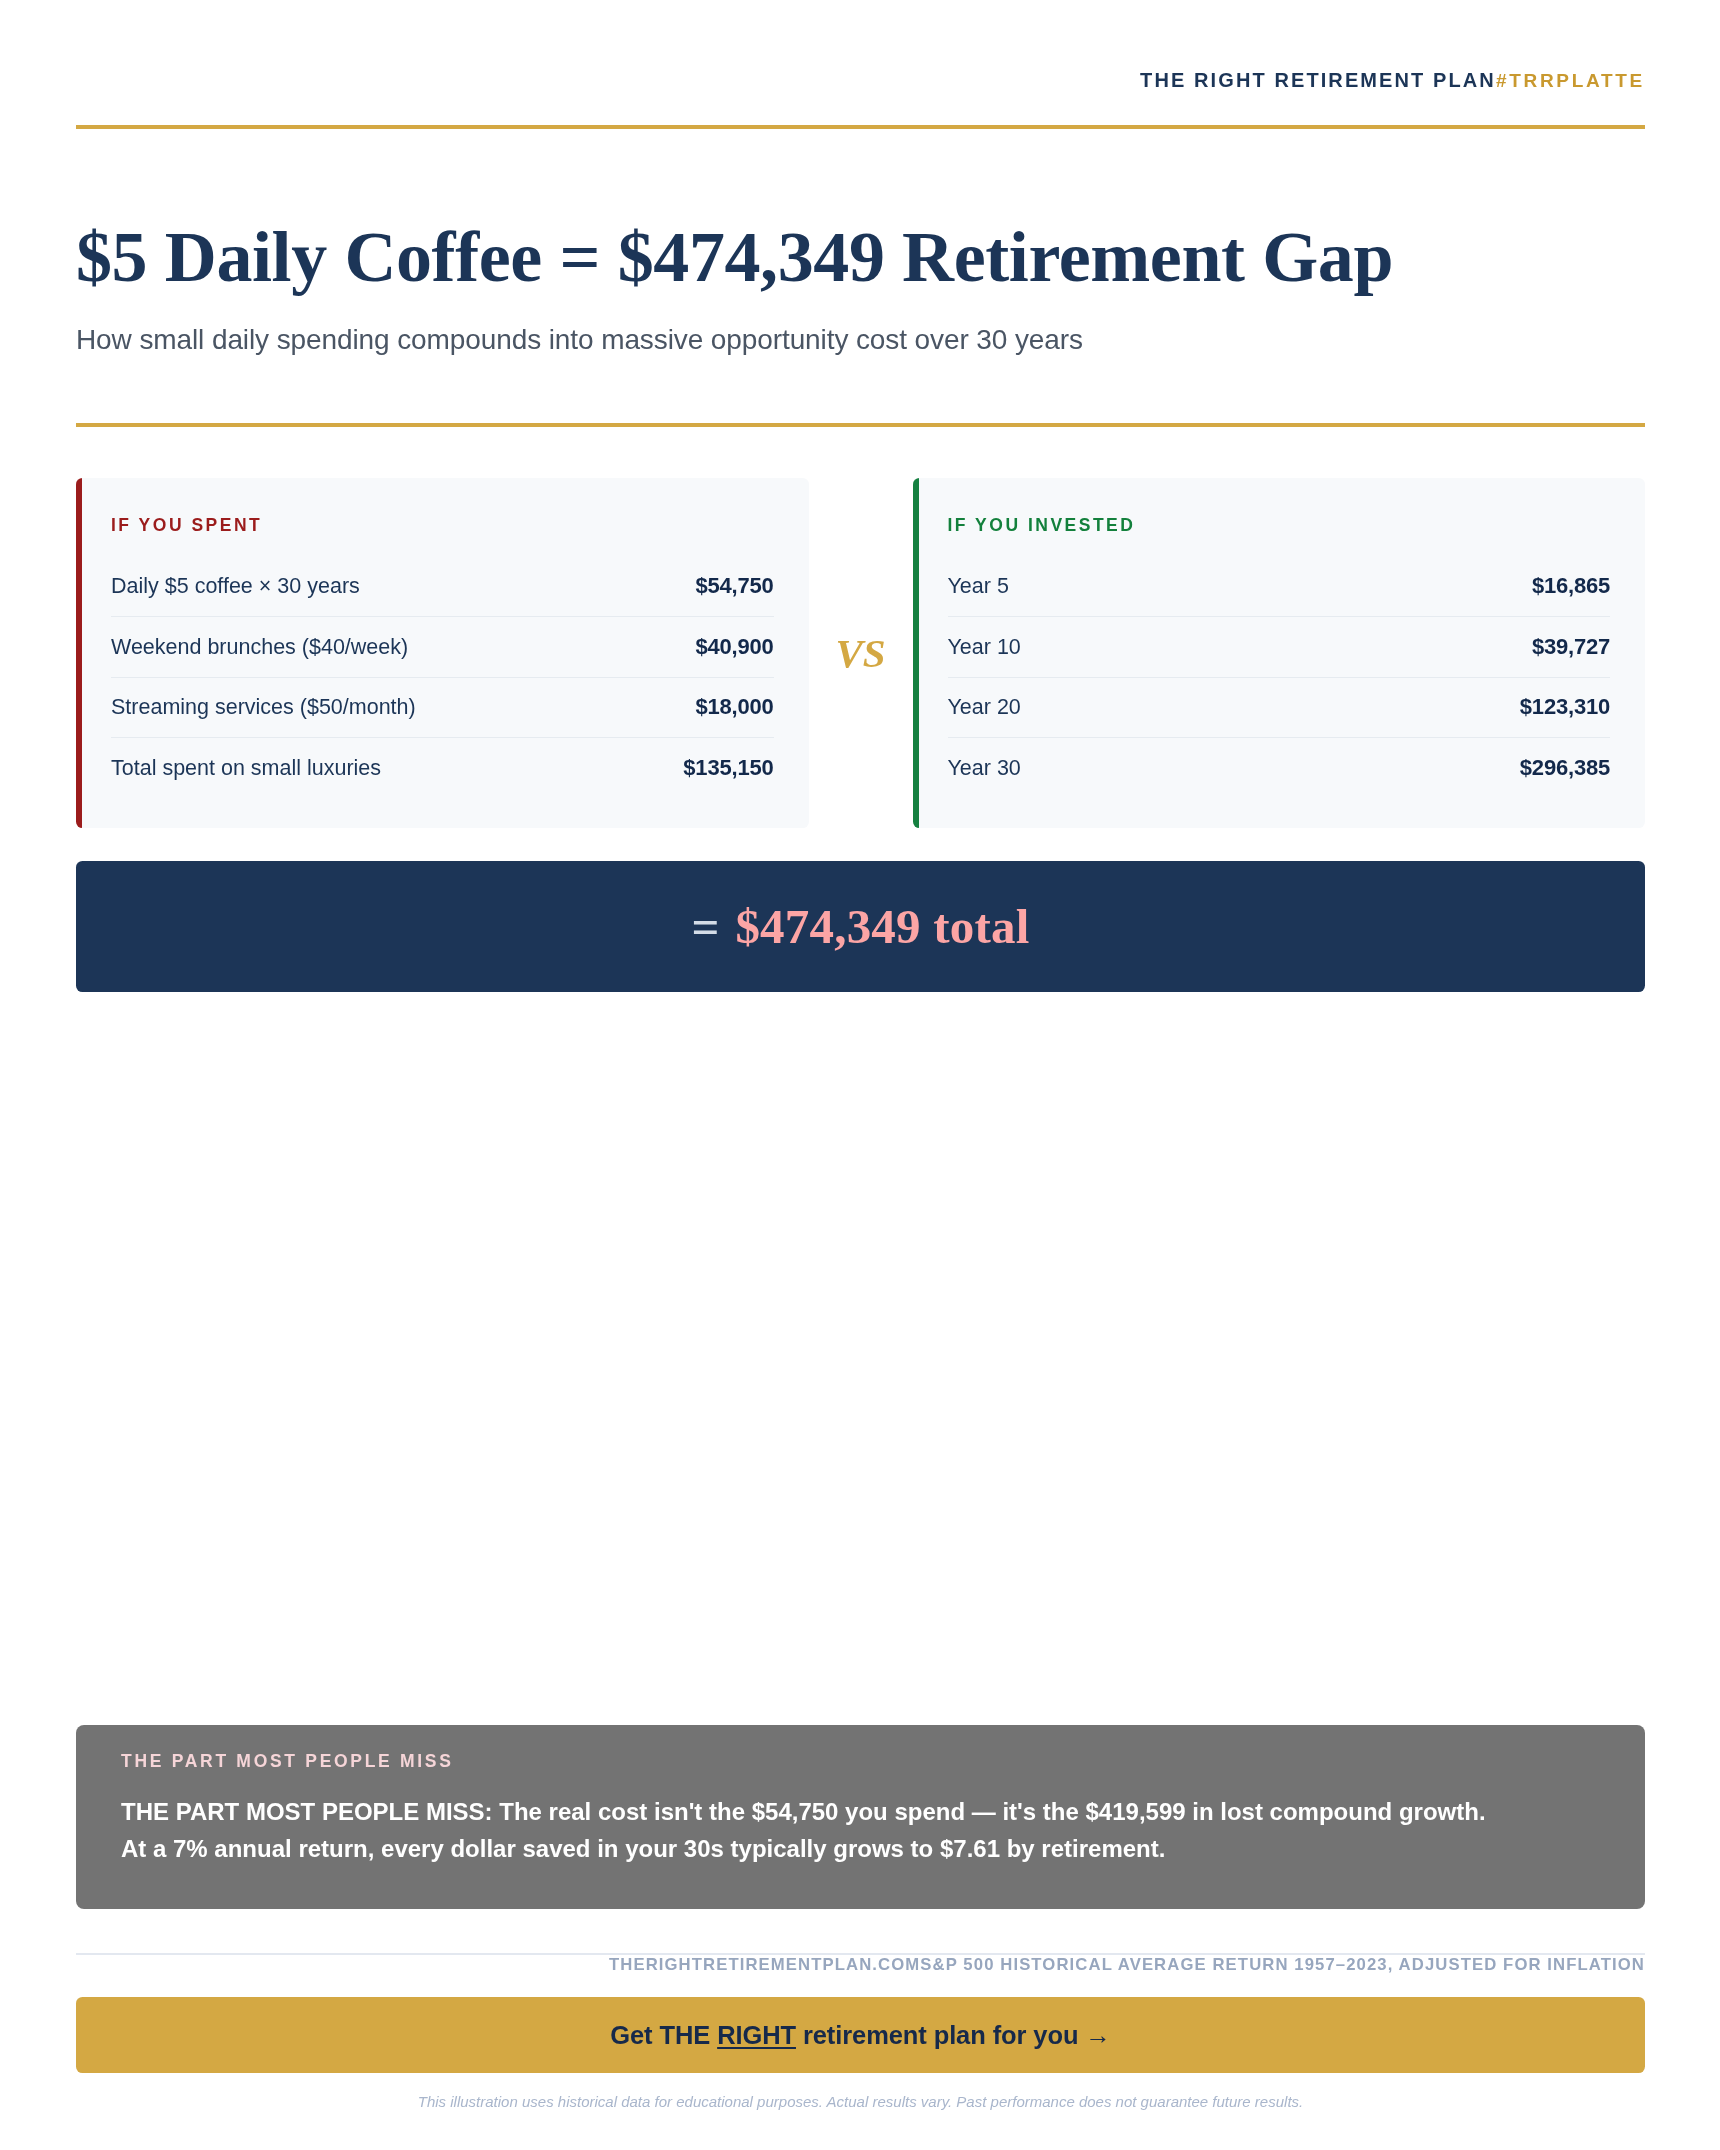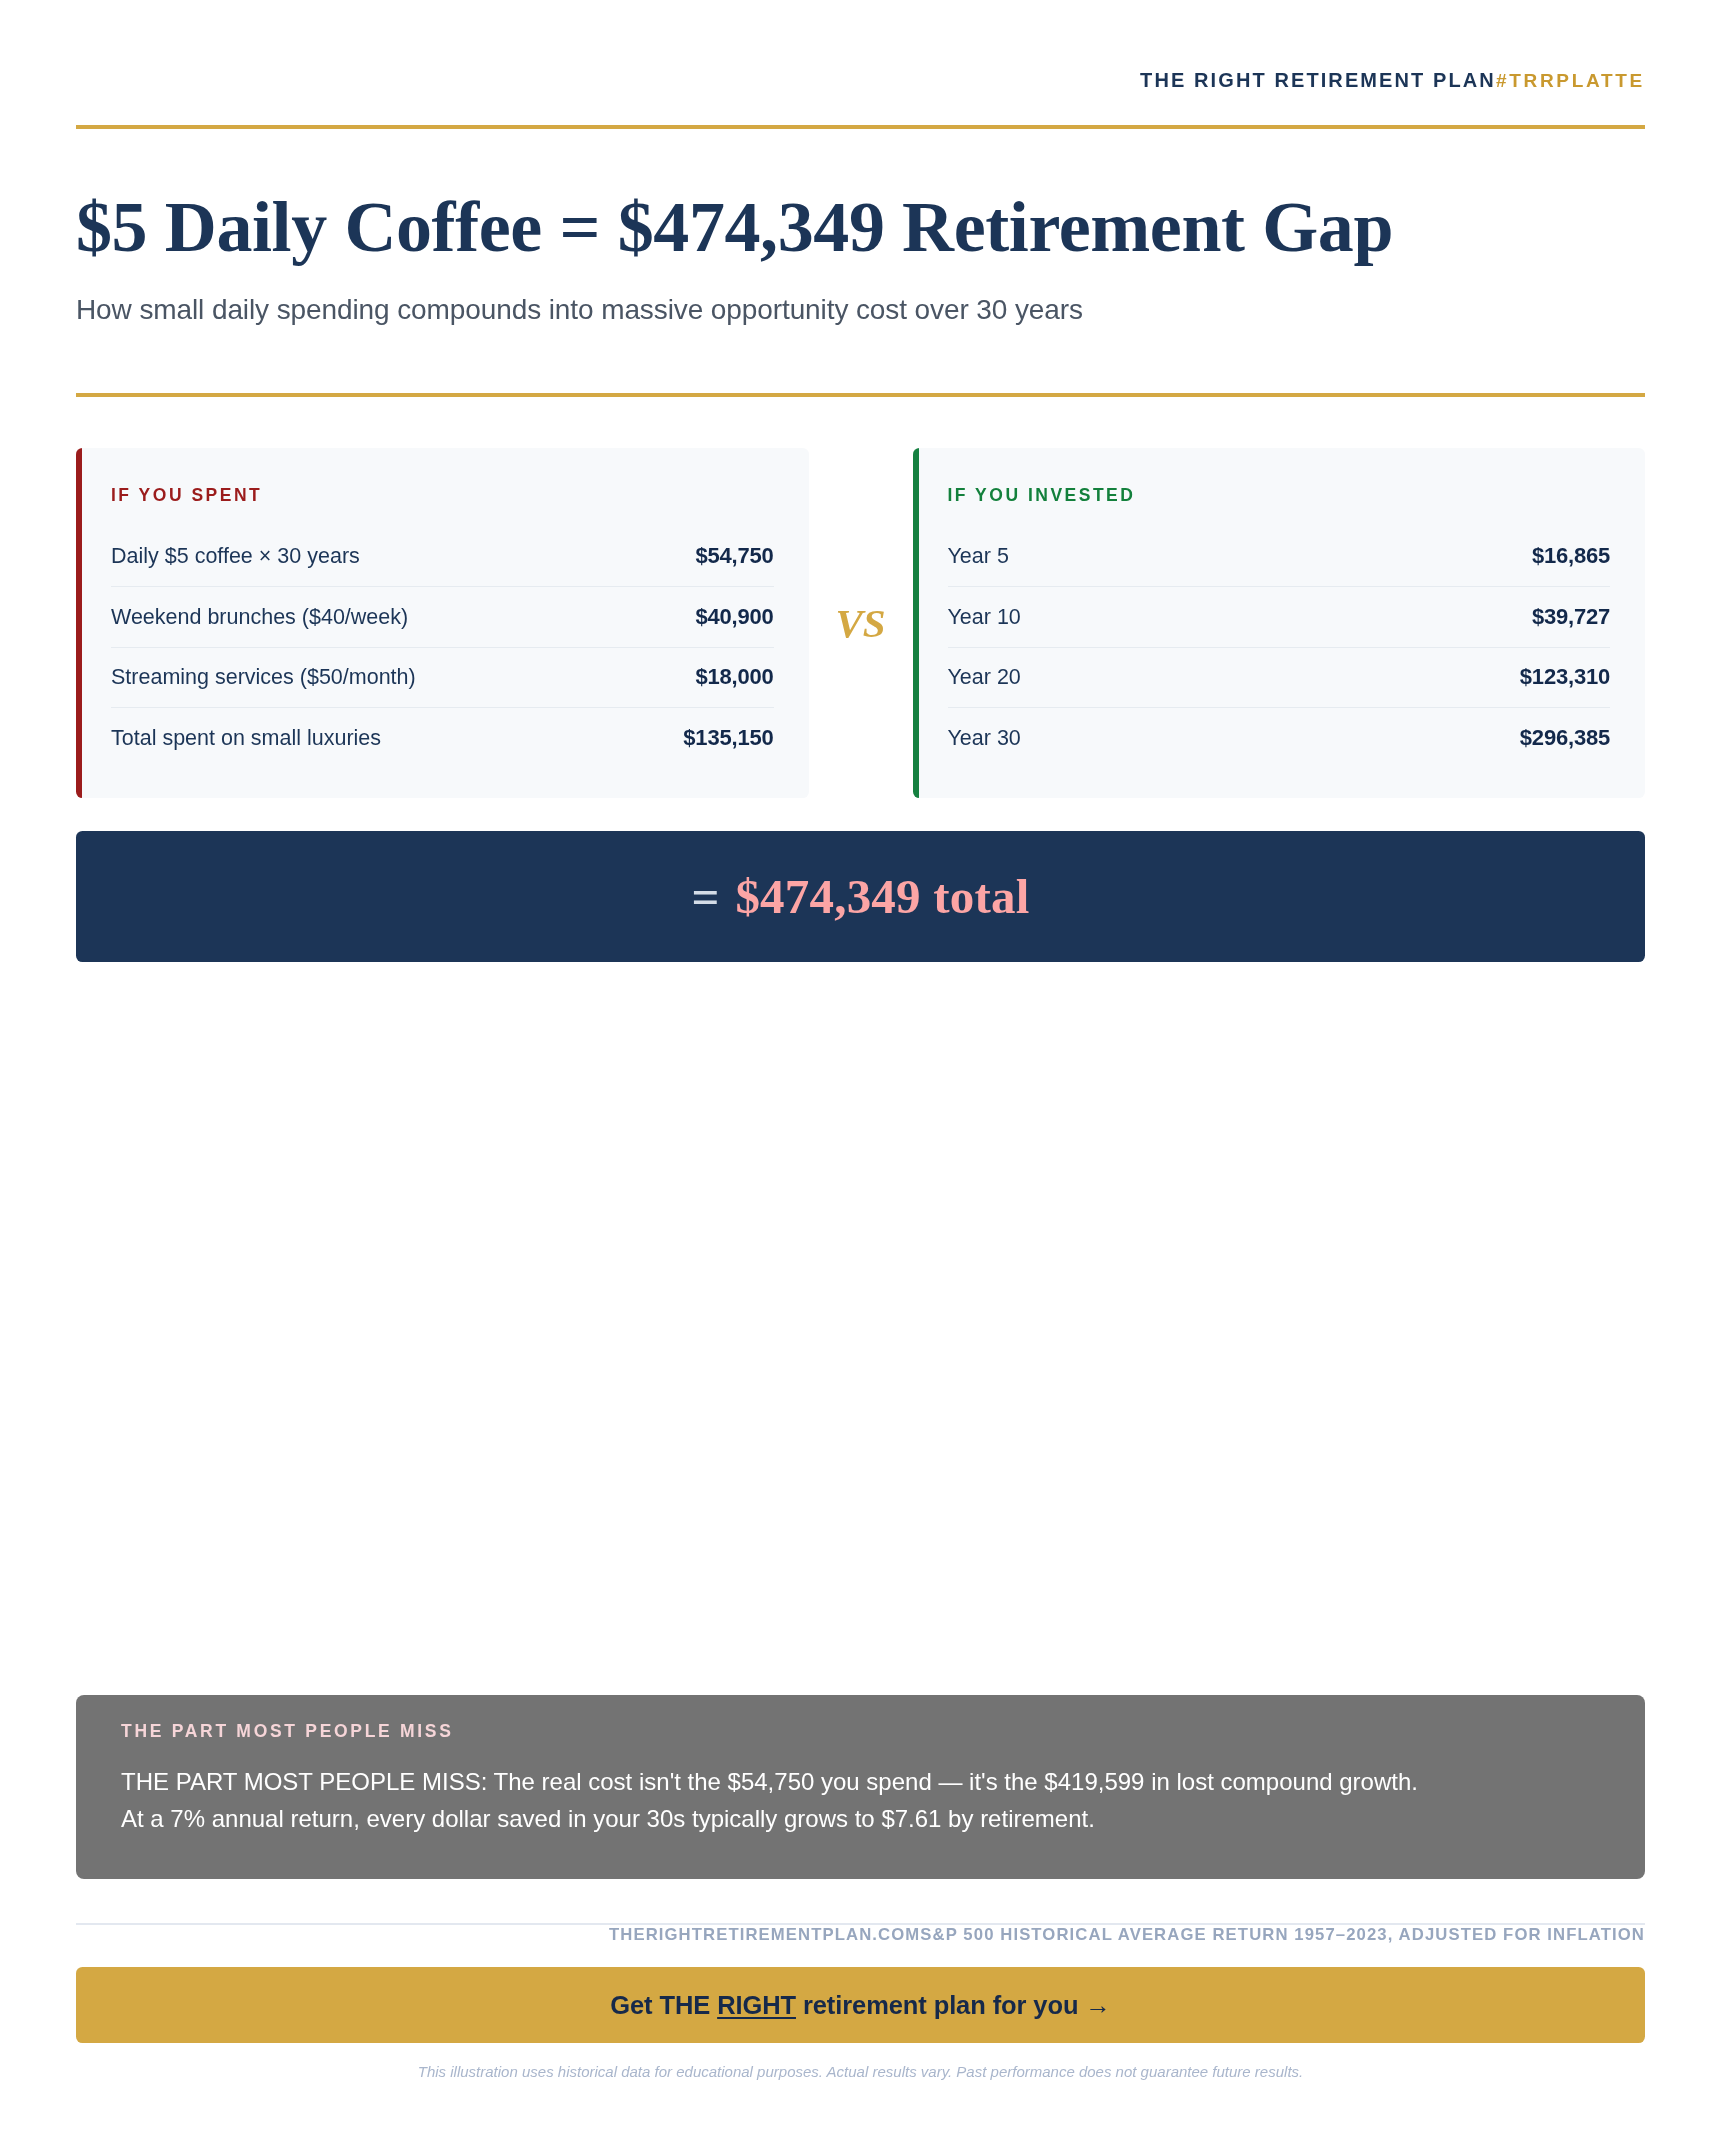--- a/index.html
+++ b/index.html
@@ -47,21 +47,21 @@
     text-transform: uppercase;
   }
 
   .rule-gold {
     height: 4px;
     background: #D4A843;
     margin-top: 33px;
   }
 
   
-  .title-block { padding-top: 60px; }
+  .title-block { padding-top: 60px; margin-top: 30px; }
 
   .headline {
     font-family: "Liberation Serif", serif;
     font-size: 72px;
     font-weight: 700;
     color: #1C3557;
     line-height: 1.08;
     letter-spacing: -0.4px;
   }
 
@@ -197,21 +197,21 @@
     letter-spacing: 2.7px;
     text-transform: uppercase;
     color: #F6D5D8;
     margin-bottom: 21.5px;
   }
 
   .callout-line {
     font-size: 24px;
     line-height: 1.55;
     color: #FFFFFF;
-    font-weight: 400;
+    font-weight: 700;
   }
 
   
   .footer-rule {
     height: 2.4px;
     background: #E3E8F0;
     margin-top: 44px;
   }
 
   .footer-meta {

